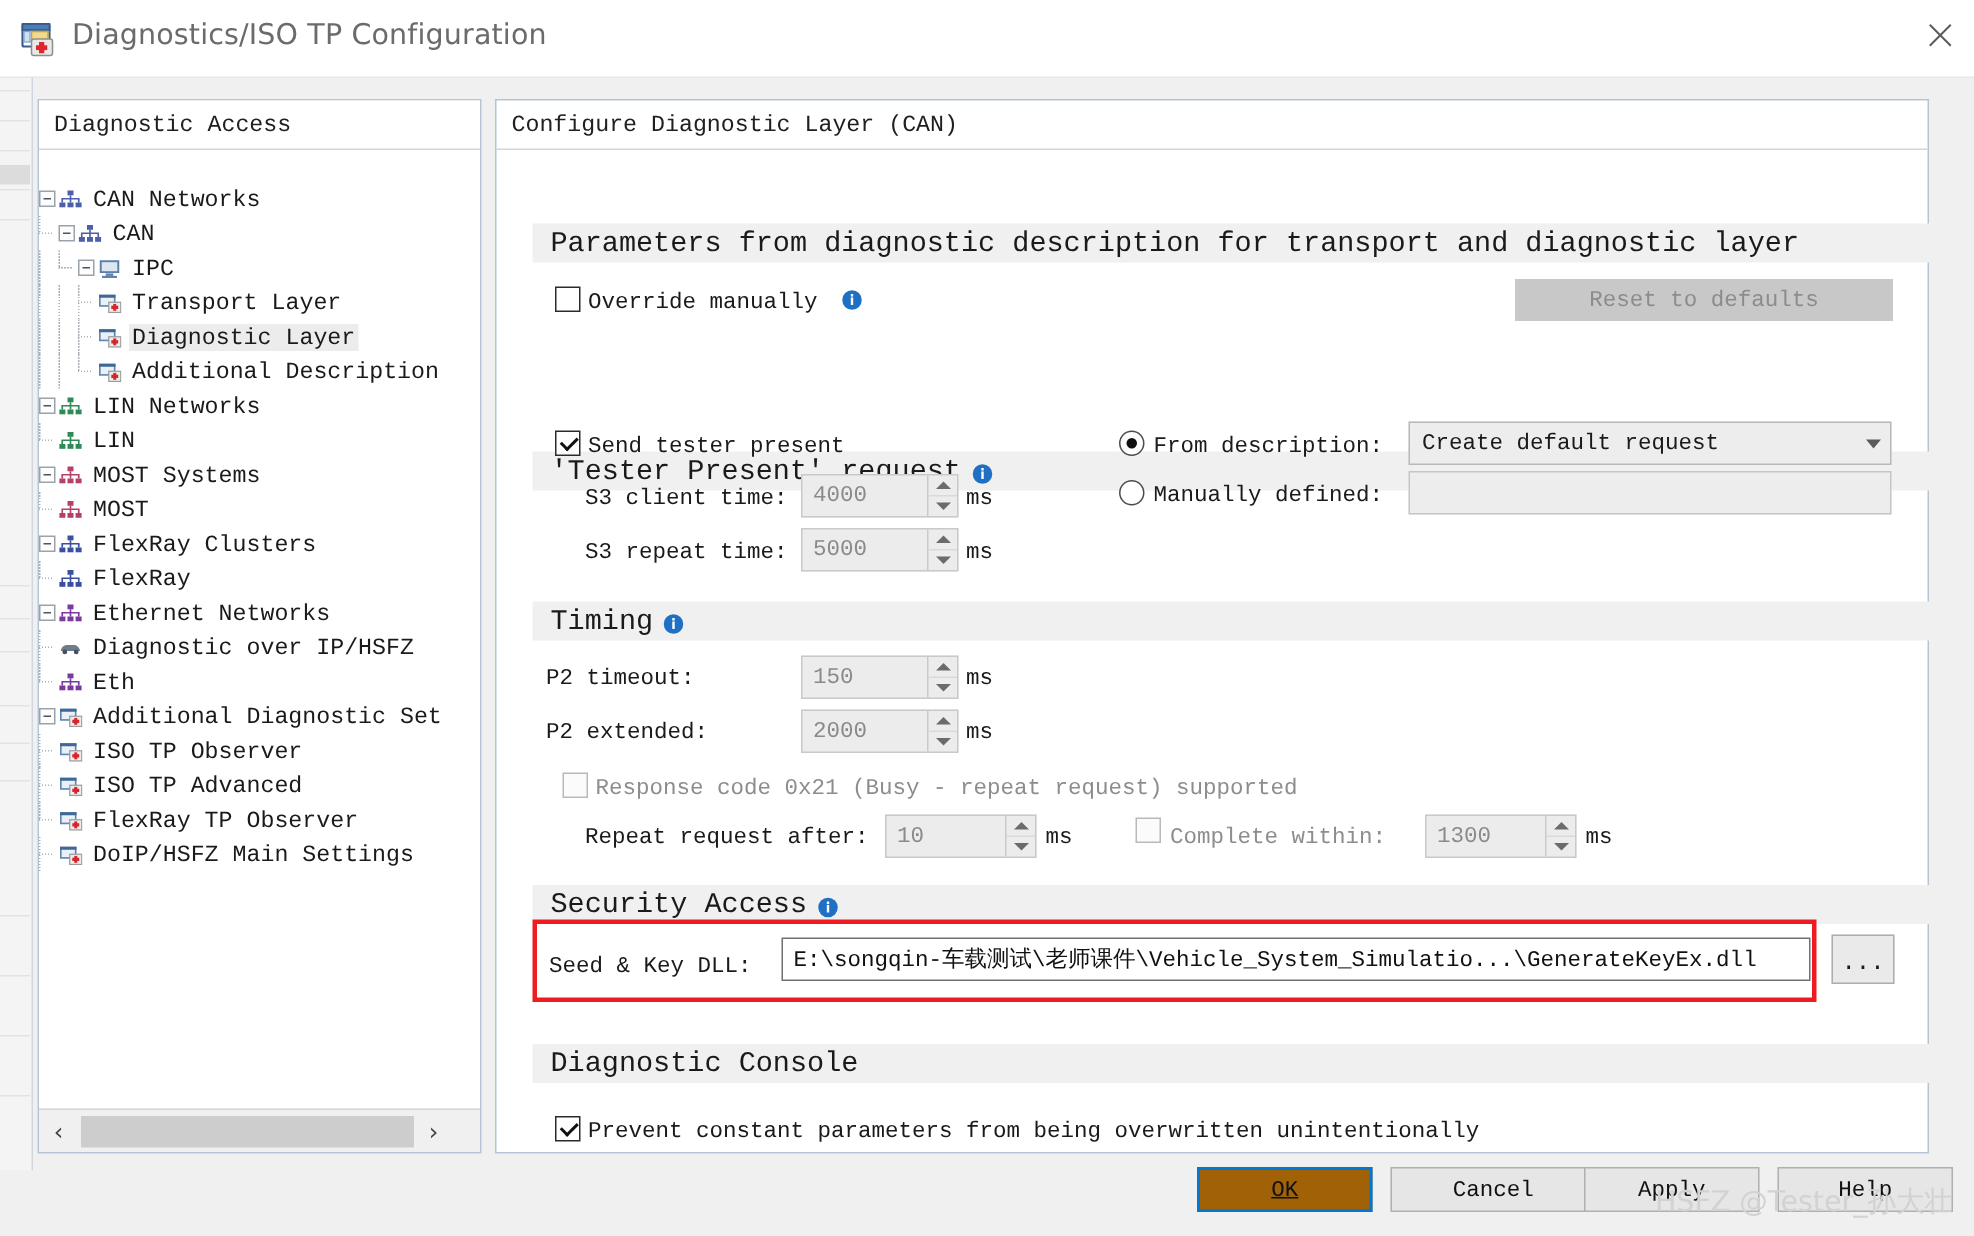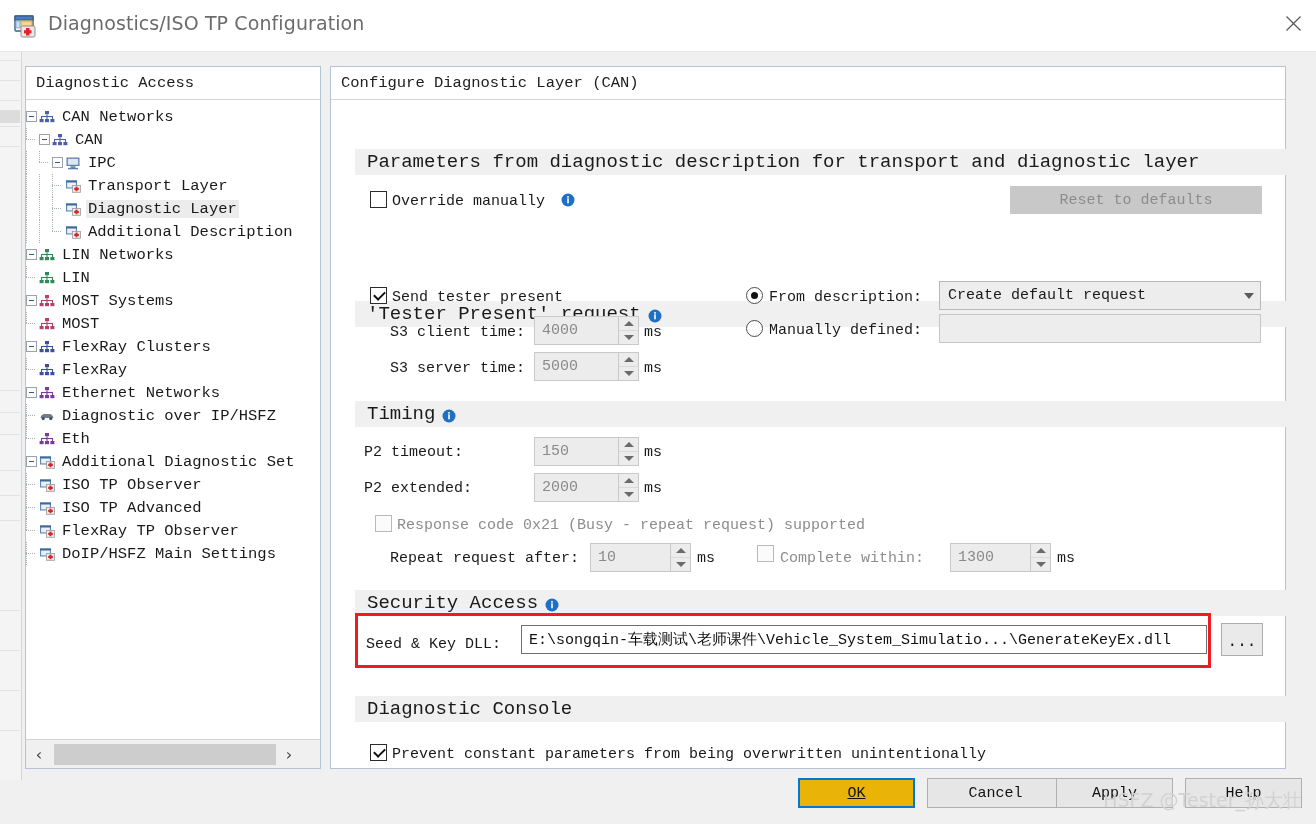--- a/index.html
+++ b/index.html
@@ -74,21 +74,21 @@
     font-size: 15.5px; color: #202020;
     border-bottom: 1px solid #d5d5d5;
     background: #ffffff;
     white-space: nowrap;
   }
   .tree-body {
     position: absolute; left: 0; top: 34px;
     width: 268px; height: 638px;
     overflow: hidden;
     background: #ffffff;
-    padding-top: 4px;
+    padding-top: 20px;
   }
   .tree-row {
     position: relative;
     height: 23px;
     display: flex; align-items: center;
     white-space: nowrap;
     font-size: 15.5px;
     color: #1a1a1a;
     cursor: default;
   }
@@ -332,21 +332,21 @@
     position: absolute;
     height: 30px;
     background: #e6e6e6;
     border: 1px solid #b0b0b0;
     display: flex; align-items: center; justify-content: center;
     font-size: 15px; color: #111;
     cursor: pointer;
     white-space: nowrap;
   }
   .dlg-btn.focus {
-    background: #eab308;
+    background: #a16207;
     border: 2px solid #0078d7;
     text-decoration: underline;
   }
 
   .watermark {
     position: absolute;
     right: 14px; bottom: 10px;
     font-family: "DejaVu Sans", sans-serif;
     font-size: 19px;
     color: #d2d2d2;
@@ -746,21 +746,21 @@
             <div>
               <span class="tri-up"></span>
             </div>
             <div>
               <span class="tri-dn"></span>
             </div>
           </div>
       </div>
       <div class="lbl" style="left:313px; top:223px;">ms</div>
 
-      <div class="lbl" style="left:59px; top:259px;">S3 server time:</div>
+      <div class="lbl" style="left:59px; top:259px;">S3 repeat time:</div>
       <div class="spin" style="left:203px; top:251px; width:105px;">
         <div class="val">5000</div>
         <div class="btns">
             <div>
               <span class="tri-up"></span>
             </div>
             <div>
               <span class="tri-dn"></span>
             </div>
           </div>

